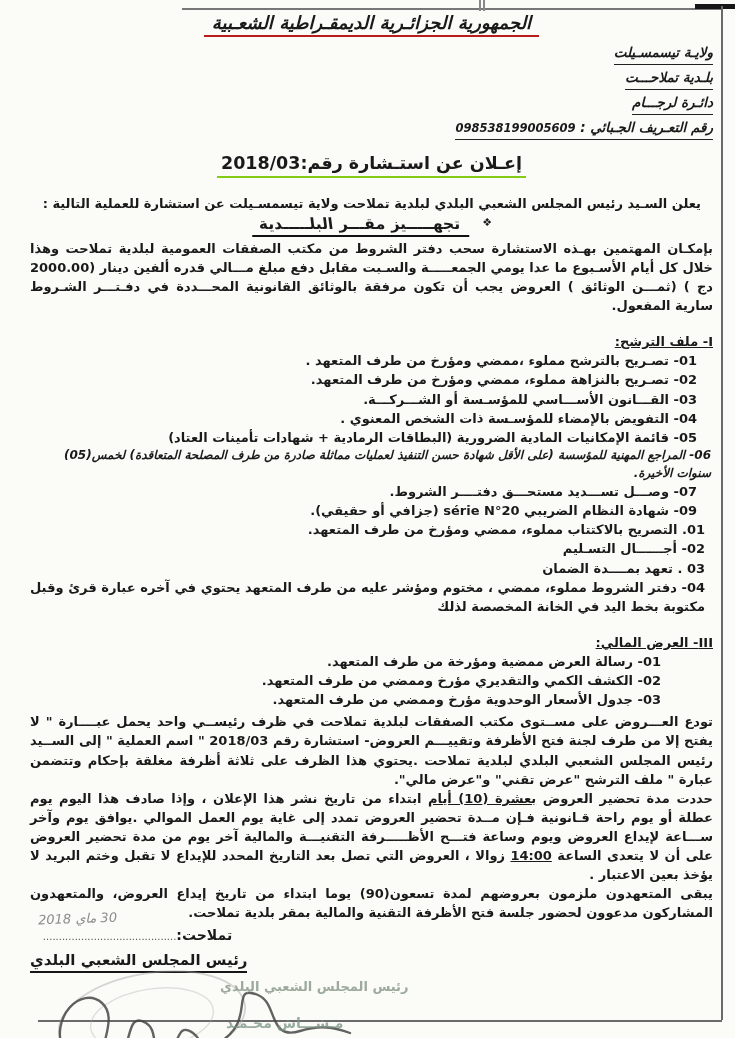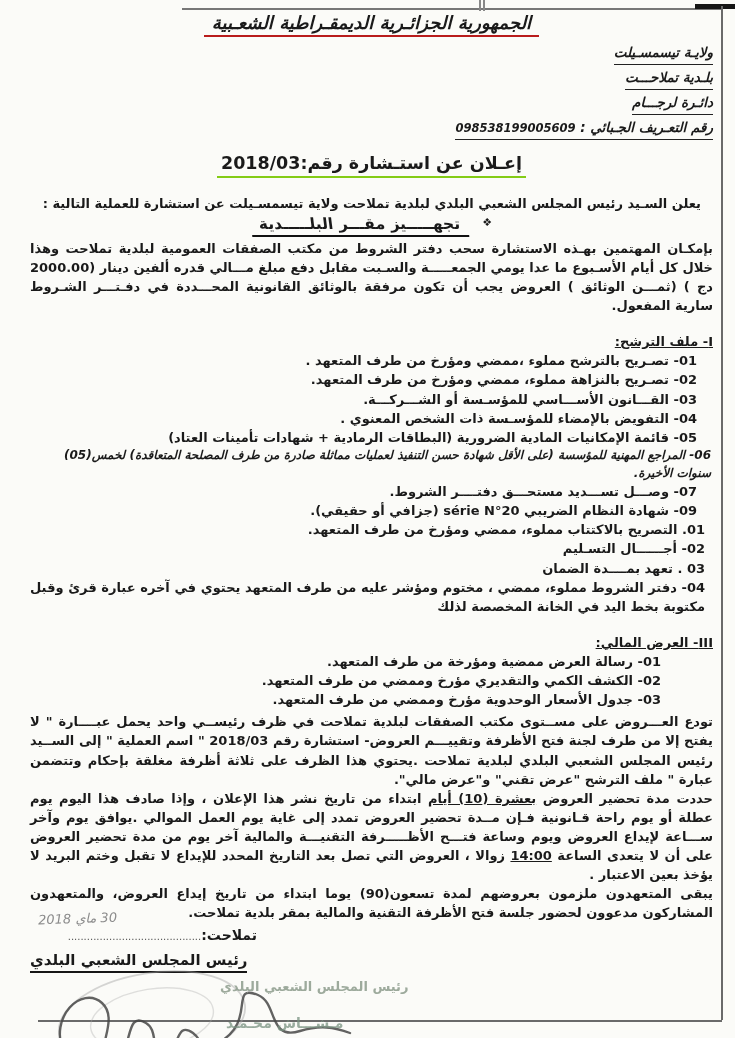--- a/index.html
+++ b/index.html
@@ -33,21 +33,21 @@
   .justify{text-align:justify}
   .withdrawal{margin-top:2px}
   .sec-head{text-decoration:underline;margin-top:17px}
   .items-1 .item{padding-right:16px}
   .items-2 .item{padding-right:8px}
   .items-3 .item{padding-right:52px}
   .item-italic{font-style:italic;font-size:12px;padding-right:2px !important}
   .deposit{margin-top:3px}
   
   .sign-zone{position:relative;margin-top:4px;height:150px}
-  .place-date{position:absolute;left:12px;top:0;width:215px;text-align:right;font-size:14px;font-weight:bold}
+  .place-date{position:absolute;left:0;top:0;width:215px;text-align:center;font-size:14px;font-weight:bold}
   .dots{font-weight:normal;font-size:10px;color:#555;letter-spacing:1px}
   .hand-date{position:absolute;left:8px;top:-16px;color:#8b8b8b;font-size:13px;font-style:italic;
     transform:rotate(-2deg);font-weight:normal;white-space:nowrap}
   .signer-title{position:absolute;left:0;top:24px;font-size:15px;font-weight:bold;
     border-bottom:2.5px solid #161616;padding-bottom:2px;white-space:nowrap}
   .stamp-svg{position:absolute;left:2px;top:42px}
   .stamp-text1{position:absolute;left:190px;top:52px;color:rgba(140,155,140,.85);
     font-size:13px;font-weight:bold;white-space:nowrap}
   .stamp-text2{position:absolute;left:196px;top:88px;color:rgba(120,145,128,.75);
     font-size:14px;font-weight:bold;letter-spacing:4px;white-space:nowrap}

